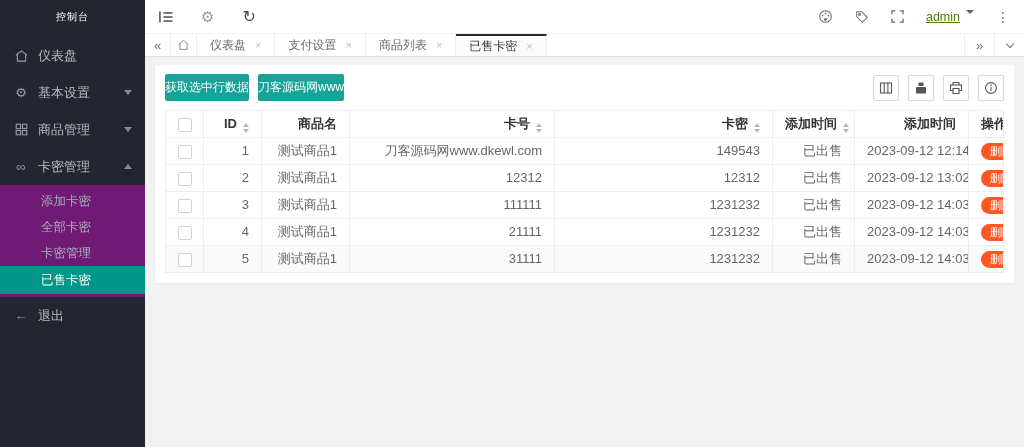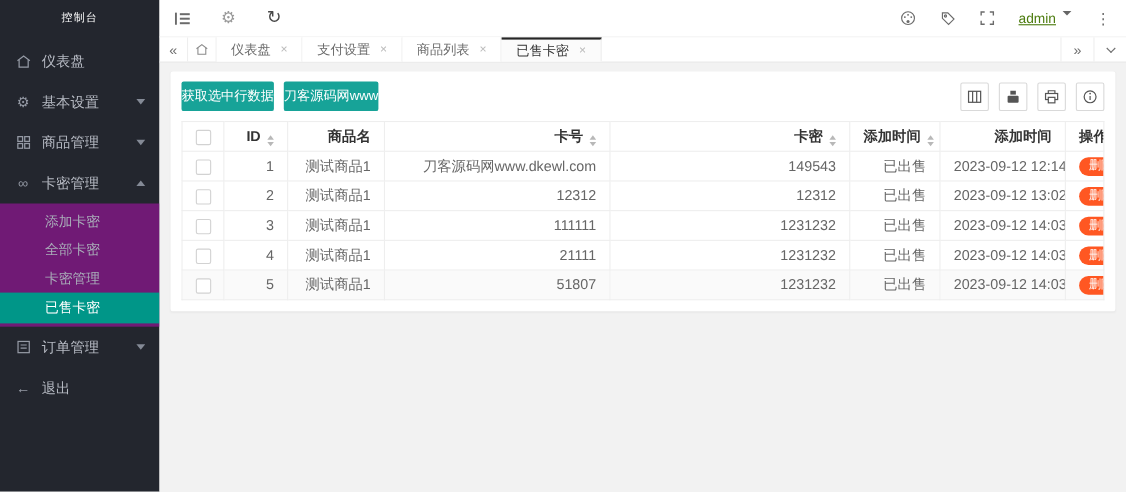--- a/index.html
+++ b/index.html
@@ -106,31 +106,20 @@
         <span class="tri-up"></span>
       </div>
 
       <div class="submenu">
         <div class="sub-item">添加卡密</div>
         <div class="sub-item">全部卡密</div>
         <div class="sub-item">卡密管理</div>
         <div class="sub-item active">已售卡密</div>
       </div>
 
-      <div class="nav-item">
-        <span class="ni-icon">
-          <svg width="13" height="13" viewBox="0 0 14 14" fill="none" stroke="#959aa5" stroke-width="1.2">
-              <rect x="1.5" y="1.5" width="11" height="11"></rect>
-              <line x1="4" y1="5" x2="10" y2="5"></line>
-              <line x1="4" y1="8" x2="10" y2="8"></line>
-            </svg>
-        </span>
-        <span class="ni-label">订单管理</span>
-        <span class="tri-down"></span>
-      </div>
 
       <div class="nav-item">
         <span class="ni-icon">←</span>
         <span class="ni-label">退出</span>
       </div>
 
     </nav>
   </aside>
 
   <div class="main">
@@ -324,21 +313,21 @@
               <td>21111</td>
               <td>1231232</td>
               <td>已出售</td>
               <td>2023-09-12 14:03:24</td>
               <td><span class="pill">删除</span></td>
             </tr>
             <tr>
               <td class="col-check"><span class="checkbox"></span></td>
               <td>5</td>
               <td>测试商品1</td>
-              <td>51807</td>
+              <td>31111</td>
               <td>1231232</td>
               <td>已出售</td>
               <td>2023-09-12 14:03:24</td>
               <td><span class="pill">删除</span></td>
             </tr>
           </tbody>
         </table>
 
       </div>
     </div>

